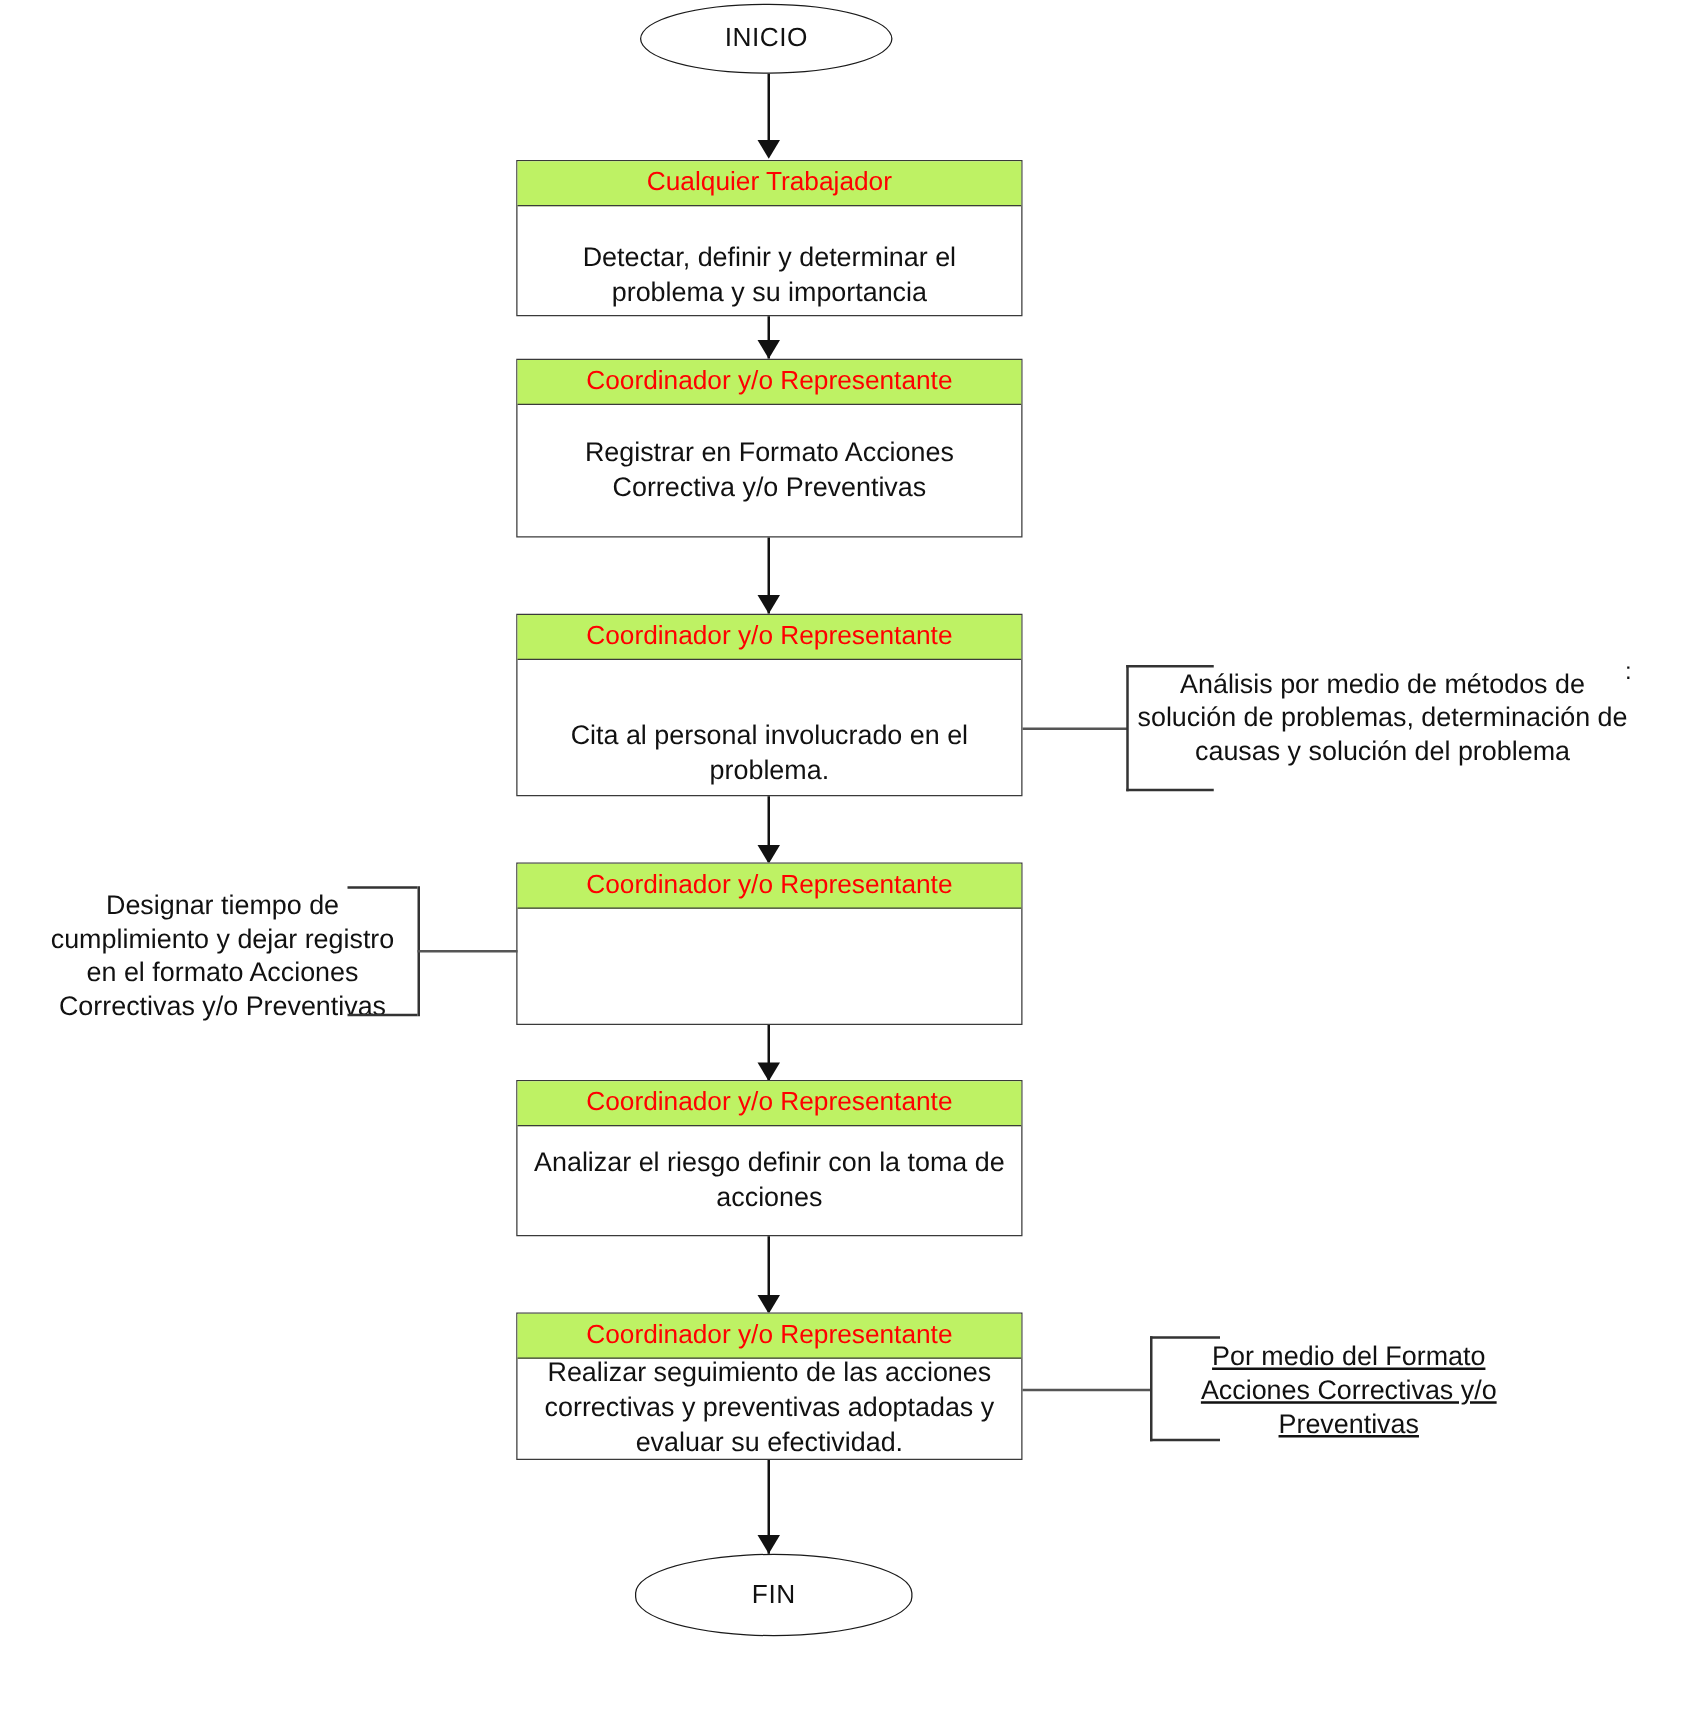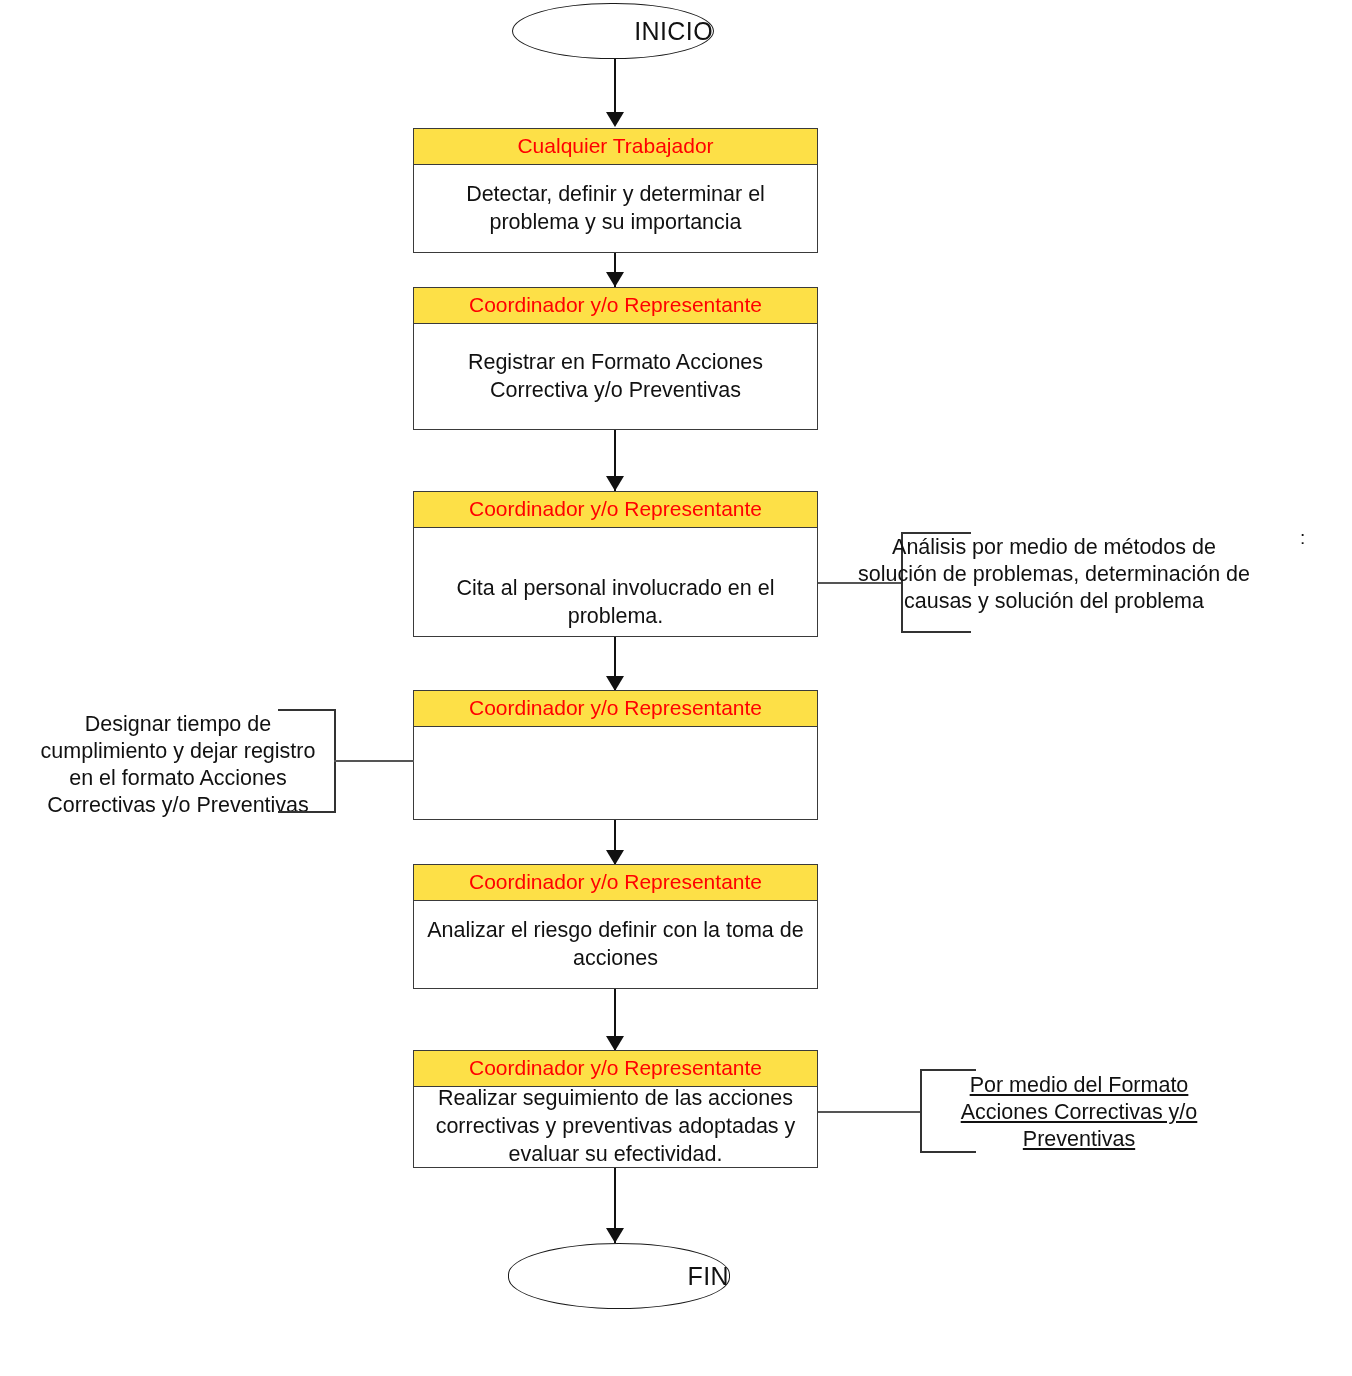--- a/index.html
+++ b/index.html
@@ -11,35 +11,35 @@
     overflow:hidden;
   }
   #canvas{position:absolute;left:0;top:0;width:1352px;height:1376px;}
 
   
   .terminator{
     position:absolute;
     border:1.6px solid #1a1a1a;
     border-radius:120px/34px;
     background:#ffffff;
-    display:flex;align-items:center;justify-content:flex-end;
-    font-size:25px;color:#111111;letter-spacing:.4px;
+    display:flex;align-items:center;justify-content:center;
+    font-size:21px;color:#111111;letter-spacing:.4px;
     box-sizing:border-box;
   }
 
   
   .pbox{
     position:absolute;
     left:413px;width:405px;
     box-sizing:border-box;
     border:1.6px solid #3a3a3a;
     background:#ffffff;
   }
   .pbox .hdr{
-    background:#fde047;
+    background:#bef264;
     border-bottom:1.6px solid #3a3a3a;
     color:#ff0000;
     font-size:21px;
     text-align:center;
     line-height:1.05;
     padding:6px 2px 7px 2px;
     box-sizing:border-box;
     white-space:nowrap;
   }
   .pbox .body{
@@ -84,21 +84,21 @@
 
   <div class="terminator" style="left:512px;top:3px;width:202px;height:56px;">
     <span>INICIO</span>
   </div>
 
   <div class="vline" style="left:614px;top:59px;height:55px;"></div>
   <div class="arrowhead" style="left:606px;top:112px;"></div>
 
   <div class="pbox" style="top:128px;height:125px;">
     <div class="hdr">Cualquier Trabajador</div>
-    <div class="body" style="height:87px;">Detectar, definir y determinar el problema y su importancia</div>
+    <div class="body" style="height:87px;margin-top:12px;">Detectar, definir y determinar el problema y su importancia</div>
   </div>
 
   <div class="vline" style="left:614px;top:253px;height:34px;"></div>
   <div class="arrowhead" style="left:606px;top:272px;"></div>
 
   <div class="pbox" style="top:287px;height:143px;">
     <div class="hdr">Coordinador y/o Representante</div>
     <div class="body" style="height:105px;">Registrar en Formato Acciones Correctiva y/o Preventivas</div>
   </div>
 
@@ -109,21 +109,21 @@
     <div class="hdr">Coordinador y/o Representante</div>
     <div class="body" style="height:108px;margin-top:21px;">Cita al personal involucrado en el problema.</div>
   </div>
 
   <div class="hline" style="left:818px;top:582px;width:84px;"></div>
   <div class="brk" style="left:901px;top:532px;width:70px;height:101px;">
     <div class="stem"></div>
     <div class="tip" style="left:0;top:0;width:70px;"></div>
     <div class="tip" style="left:0;bottom:0;width:70px;"></div>
   </div>
-  <div class="note" style="left:858px;top:534px;width:392px;">Análisis por medio de métodos de solución de problemas, determinación de causas y solución del problema</div>
+  <div class="note" style="left:910px;top:534px;width:392px;">Análisis por medio de métodos de solución de problemas, determinación de causas y solución del problema</div>
   <div class="tick" style="left:1300px;top:528px;">:</div>
 
   <div class="vline" style="left:614px;top:637px;height:53px;"></div>
   <div class="arrowhead" style="left:606px;top:676px;"></div>
 
   <div class="pbox" style="top:690px;height:130px;">
     <div class="hdr">Coordinador y/o Representante</div>
   </div>
 
   <div class="note" style="left:32px;top:711px;width:292px;">Designar tiempo de cumplimiento y dejar registro en el formato Acciones Correctivas y/o Preventivas</div>

